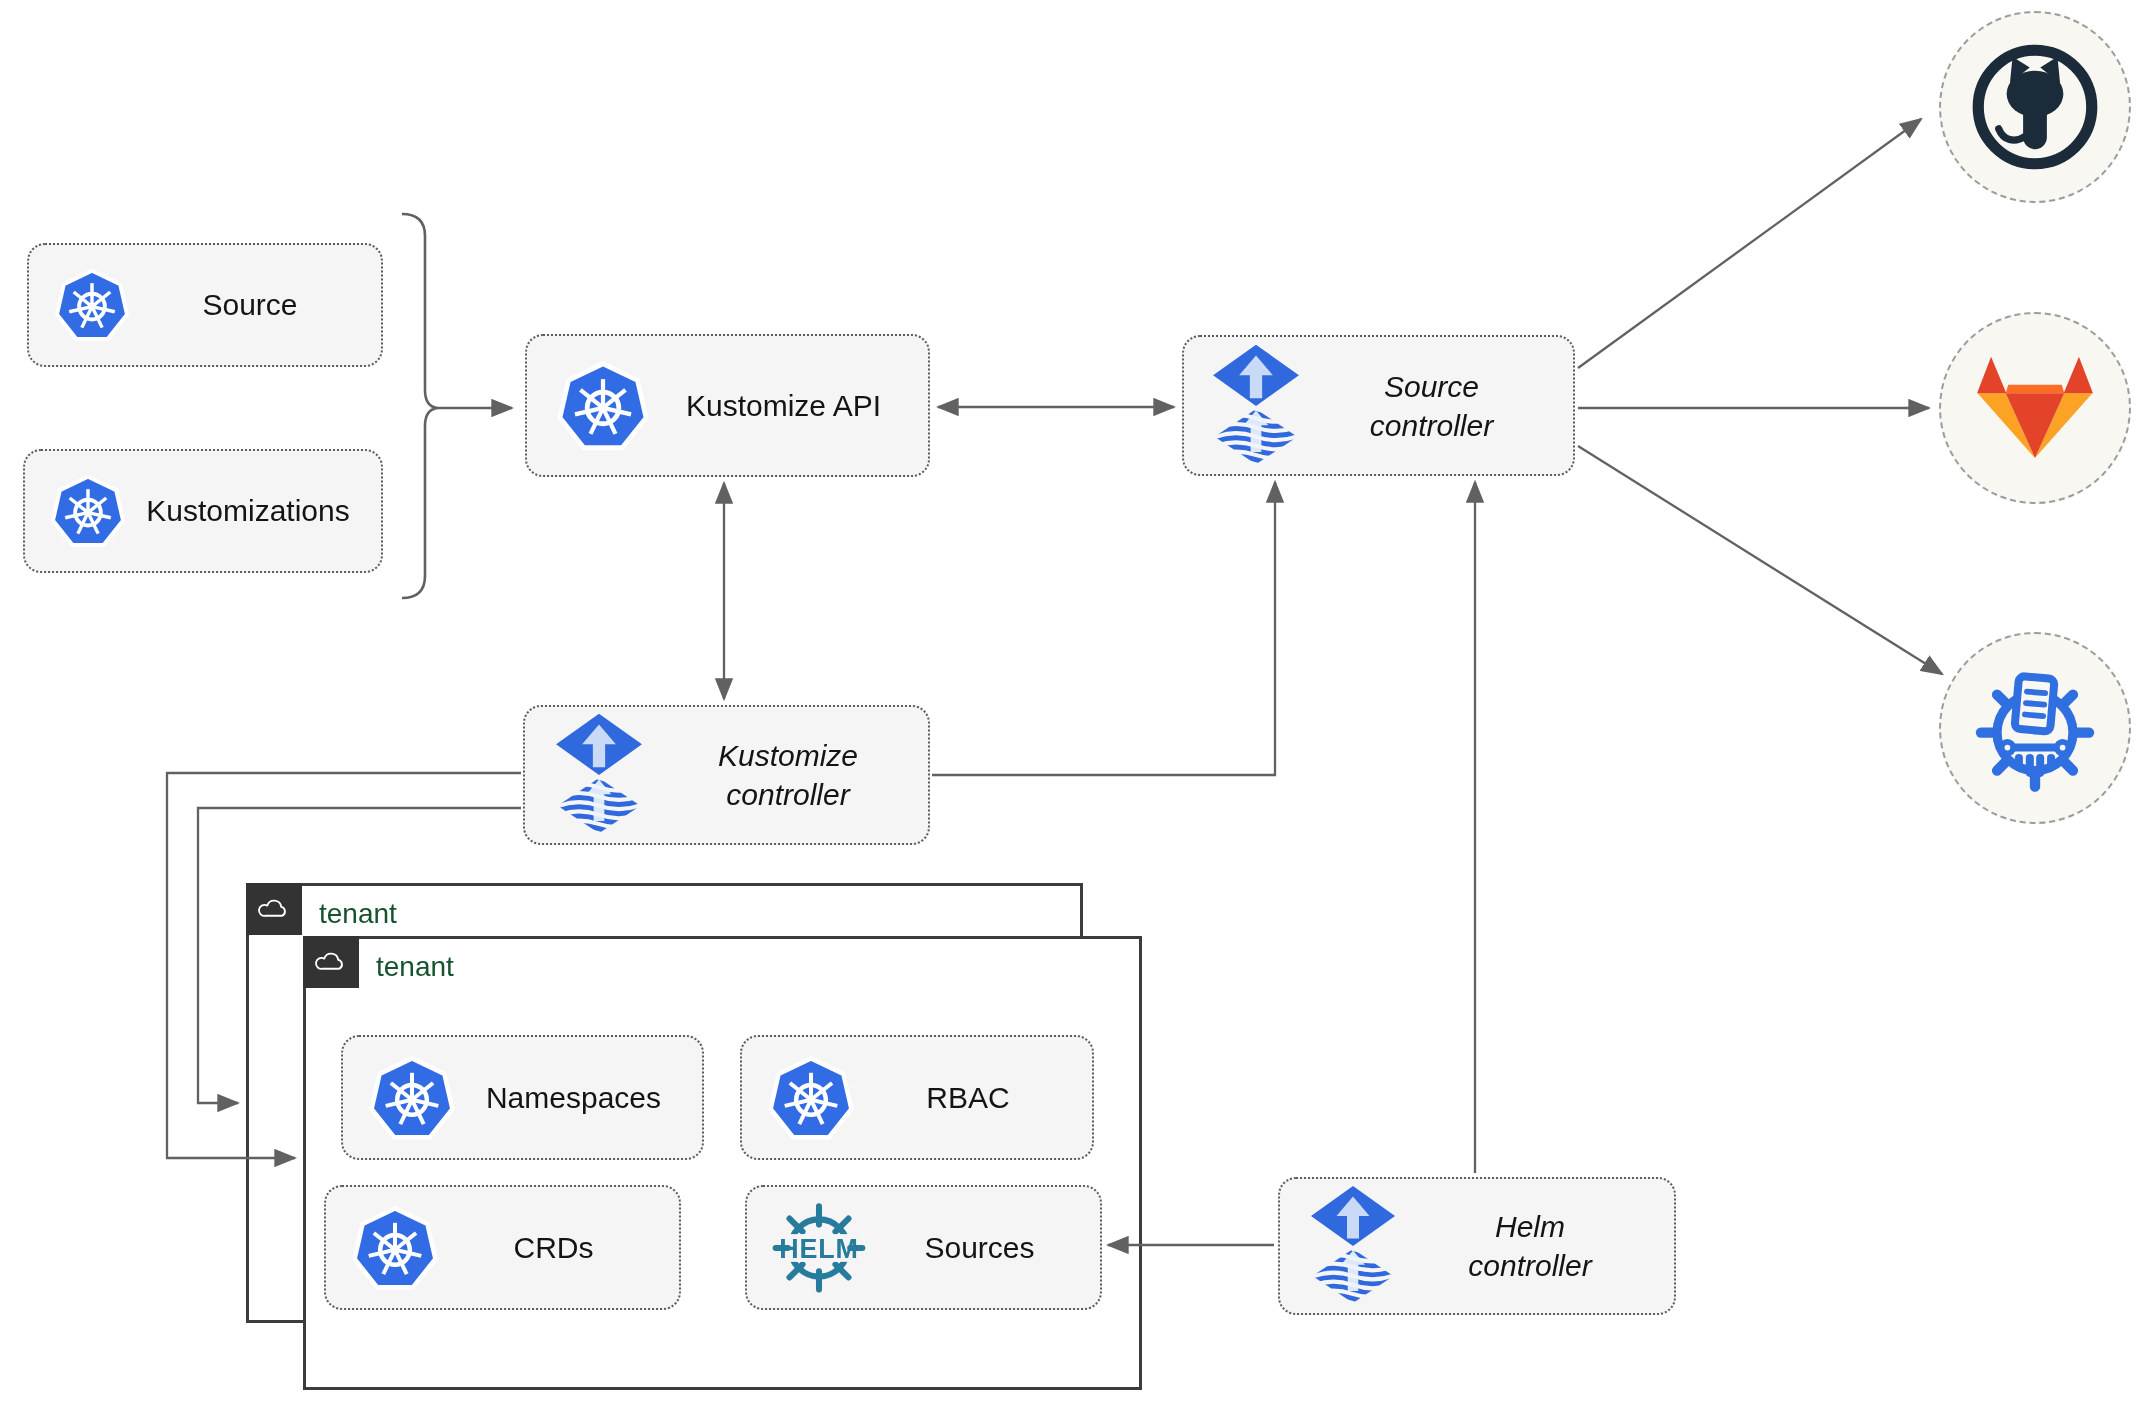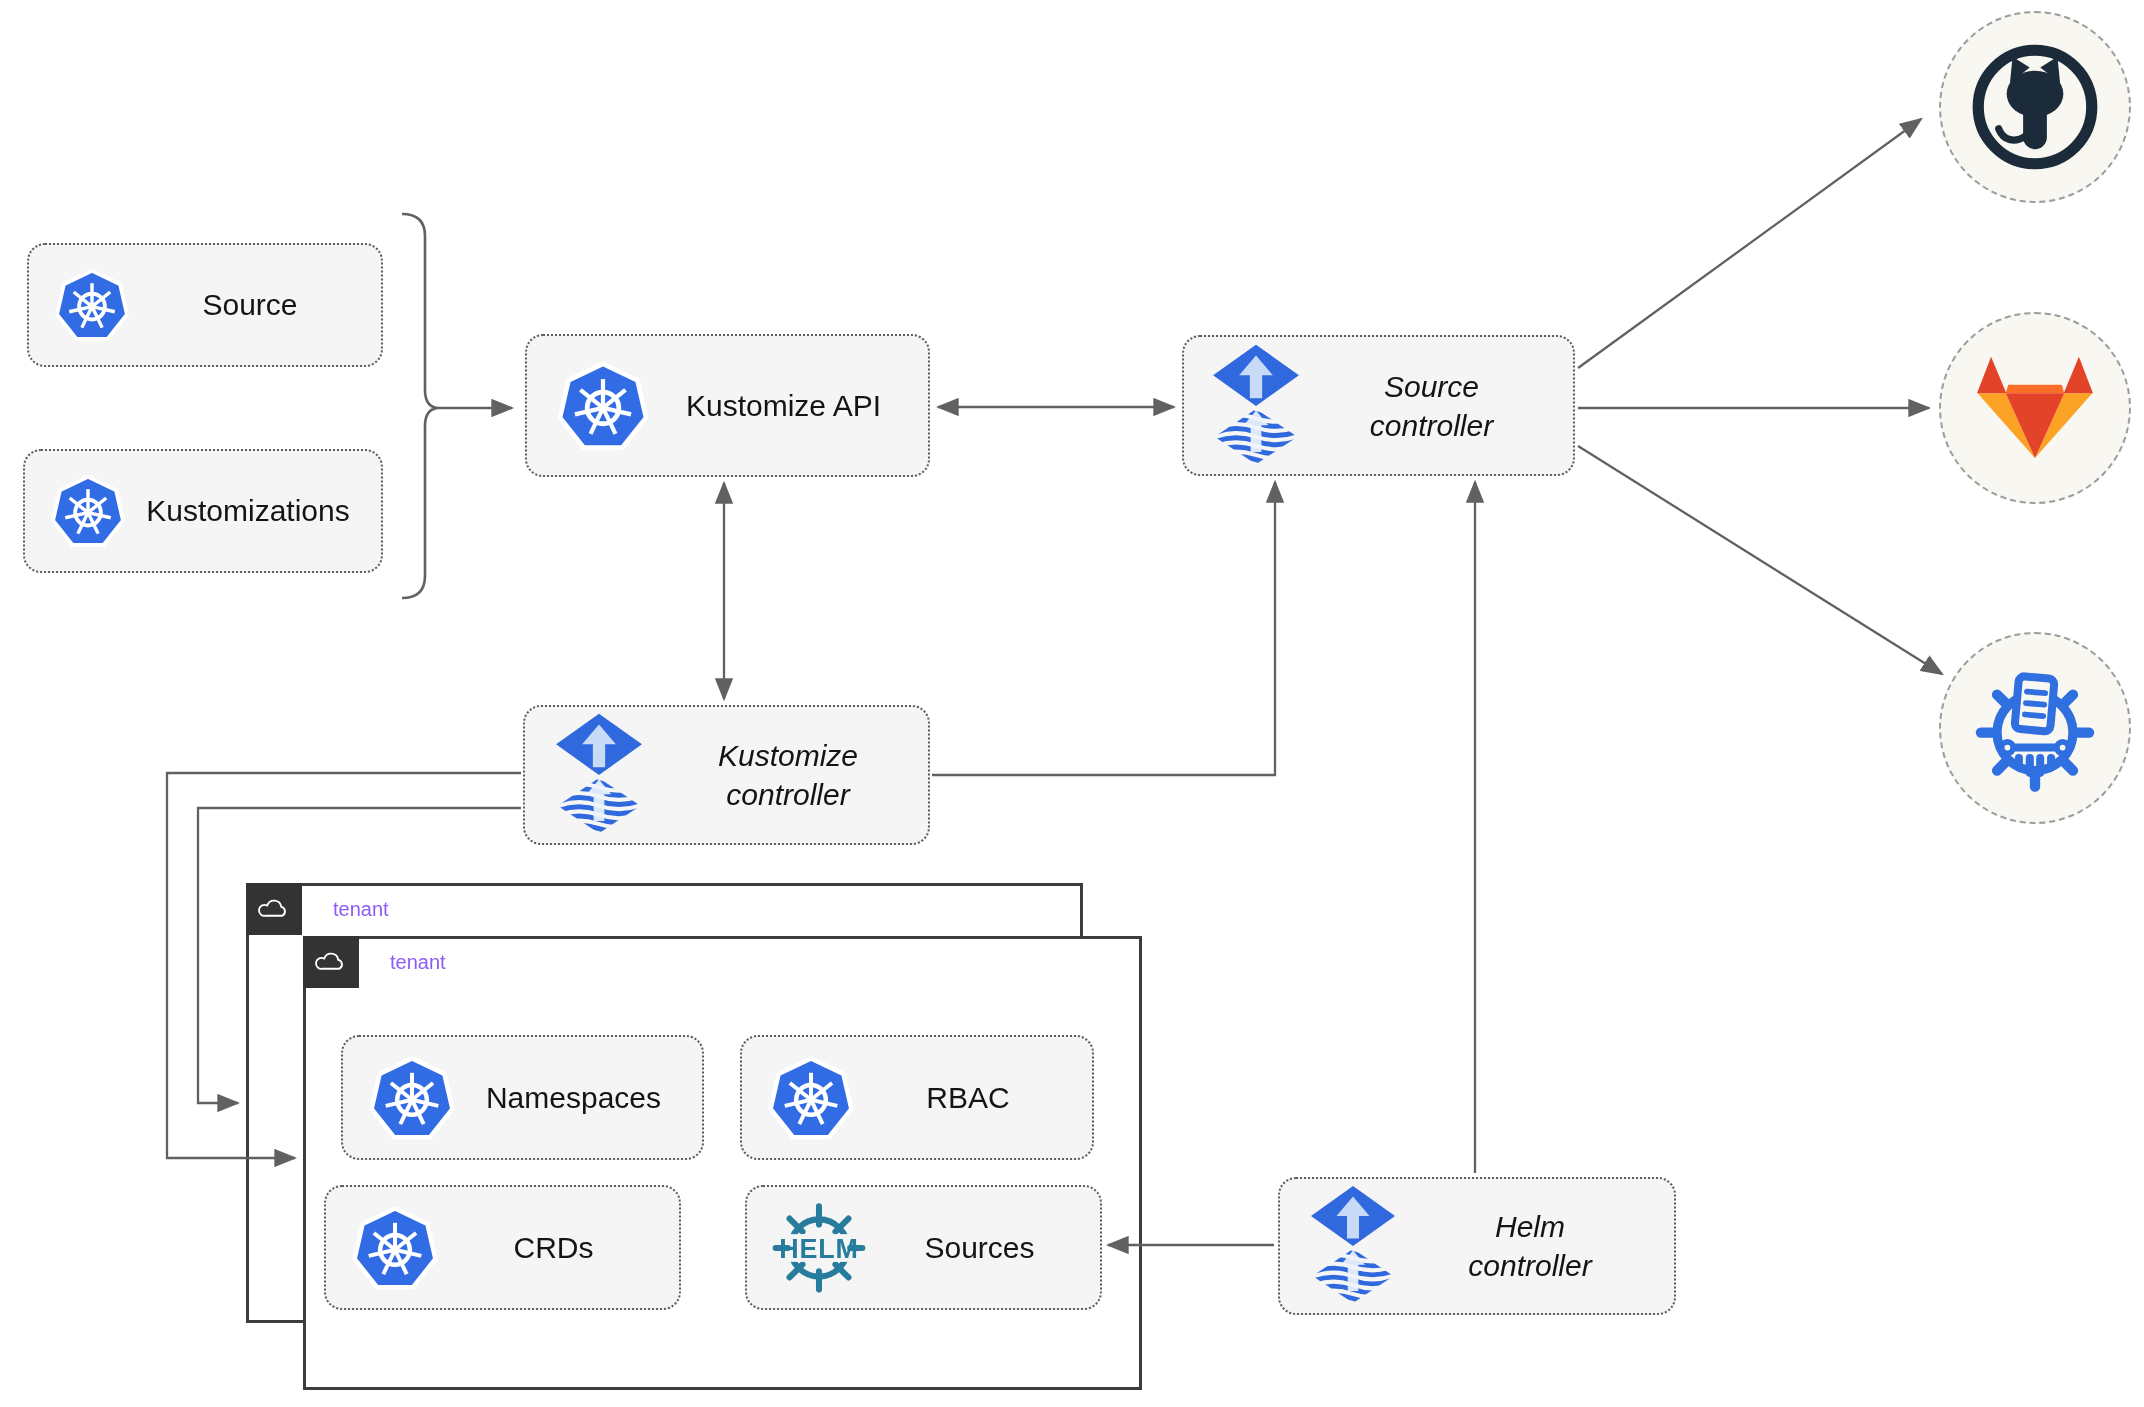--- a/index.html
+++ b/index.html
@@ -14,21 +14,21 @@
 
   .circle{position:absolute;width:192px;height:192px;border-radius:50%;background:#F8F7F2;
           border:2px dashed #9c9c9c;display:flex;align-items:center;justify-content:center;
           box-sizing:border-box;z-index:3;}
 
   .tenant{position:absolute;background:#ffffff;border:3px solid #3C3C3C;box-sizing:border-box;}
   .tenant-back{z-index:5;}
   .tenant-front{z-index:6;}
   .tab{position:absolute;left:-3px;top:-3px;width:56px;height:52px;background:#333333;
        display:flex;align-items:center;justify-content:center;}
-  .tlbl{position:absolute;left:84px;top:12px;font-size:20px;color:#8b5cf6;}
+  .tlbl{position:absolute;left:70px;top:12px;font-size:28px;color:#14532d;}
   .inner-node{z-index:7;}
 
   #connectors{position:absolute;left:0;top:0;z-index:9;pointer-events:none;}
   #icon-defs{position:absolute;width:0;height:0;}
 </style>
 </head>
 <body>
 
 <div class="canvas">
 

